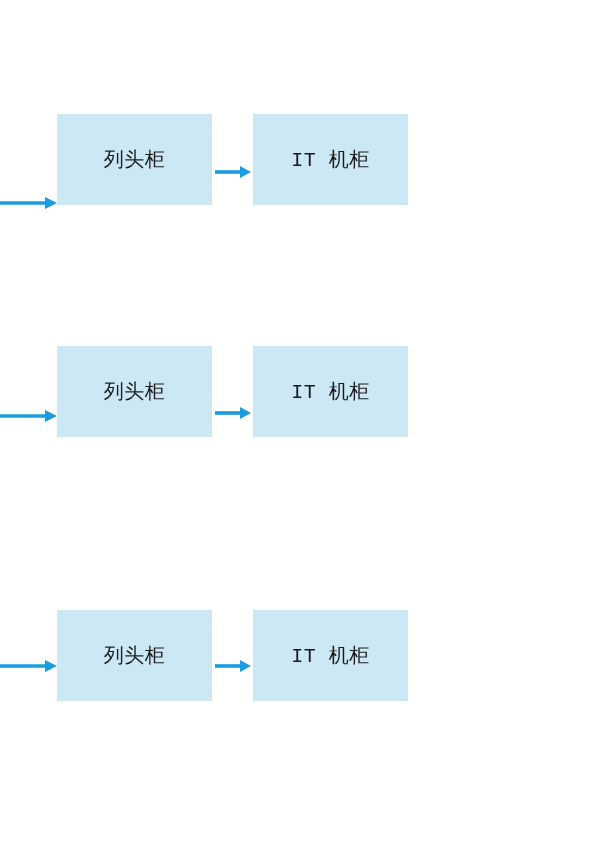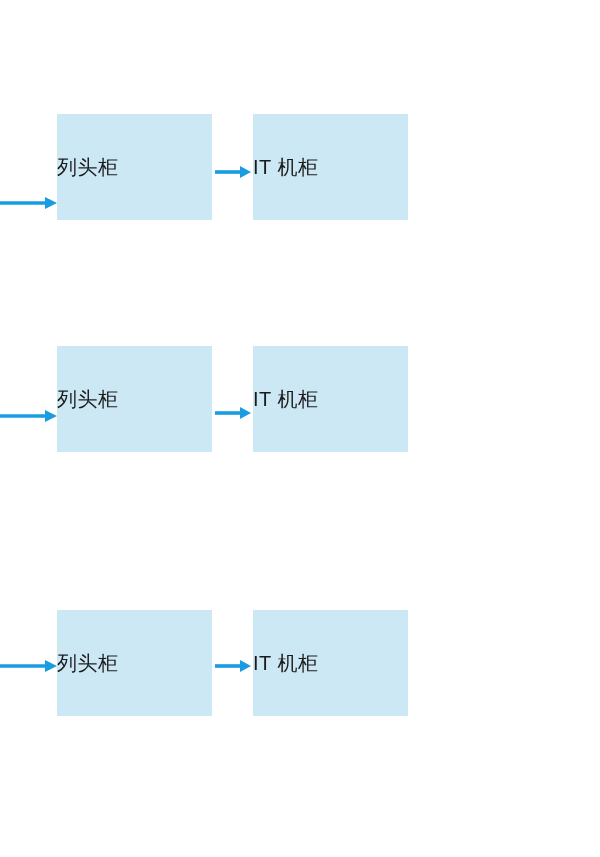--- a/index.html
+++ b/index.html
@@ -16,35 +16,35 @@
     position: relative;
     width: 600px;
     height: 857px;
     background: var(--background);
     overflow: hidden;
   }
 
   .node {
     position: absolute;
     width: 155px;
-    height: 106px;
+    height: 91px;
     background: var(--node-fill);
     display: flex;
     align-items: center;
-    justify-content: flex-start;
+    justify-content: center;
   }
   .node .node-label {
     font-size: 20px;
     color: var(--node-text);
     letter-spacing: 0.5px;
     white-space: nowrap;
   }
 
   .col-source { left: 57px; }
-  .col-target { left: 253px; }
+  .col-target { left: 253px; font-family: Liberation Mono, monospace; }
 
   .row1 .node { top: 114px; }
   .row2 .node { top: 346px; }
   .row3 .node { top: 610px; }
 
   .arrow {
     position: absolute;
     color: var(--arrow);
     display: block;
   }

